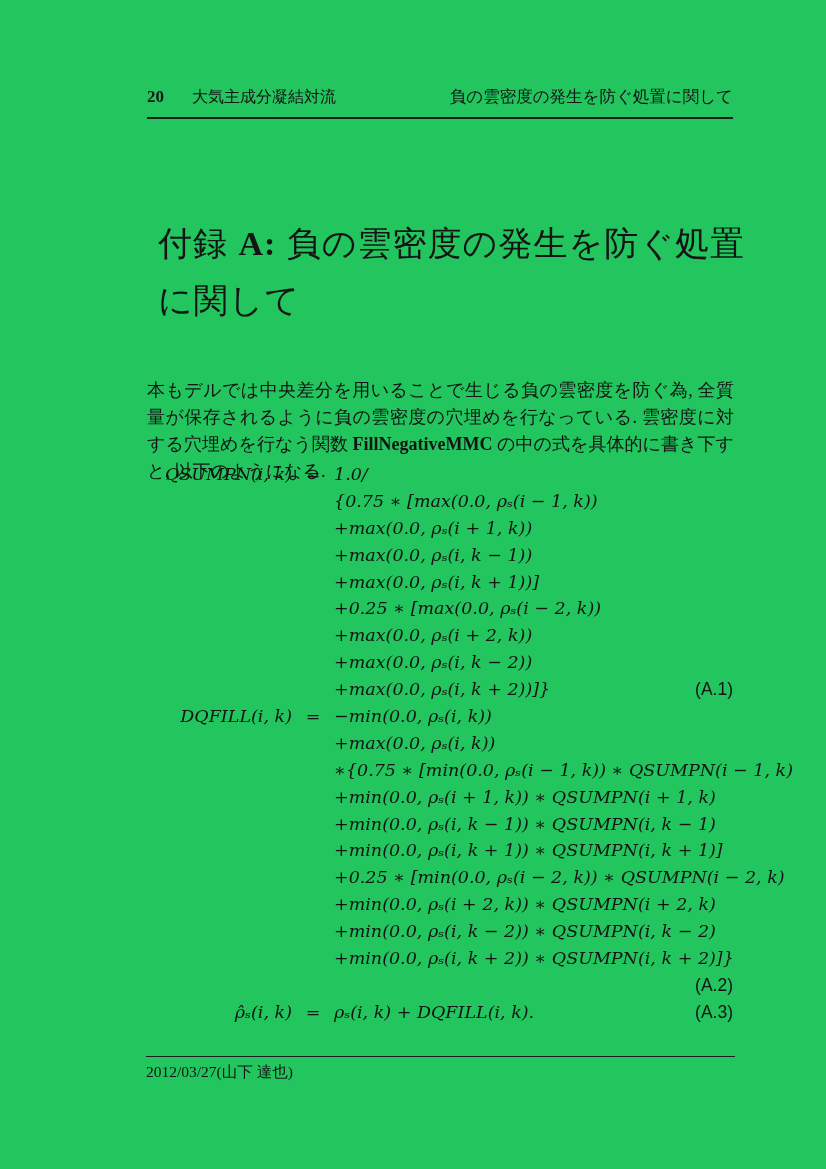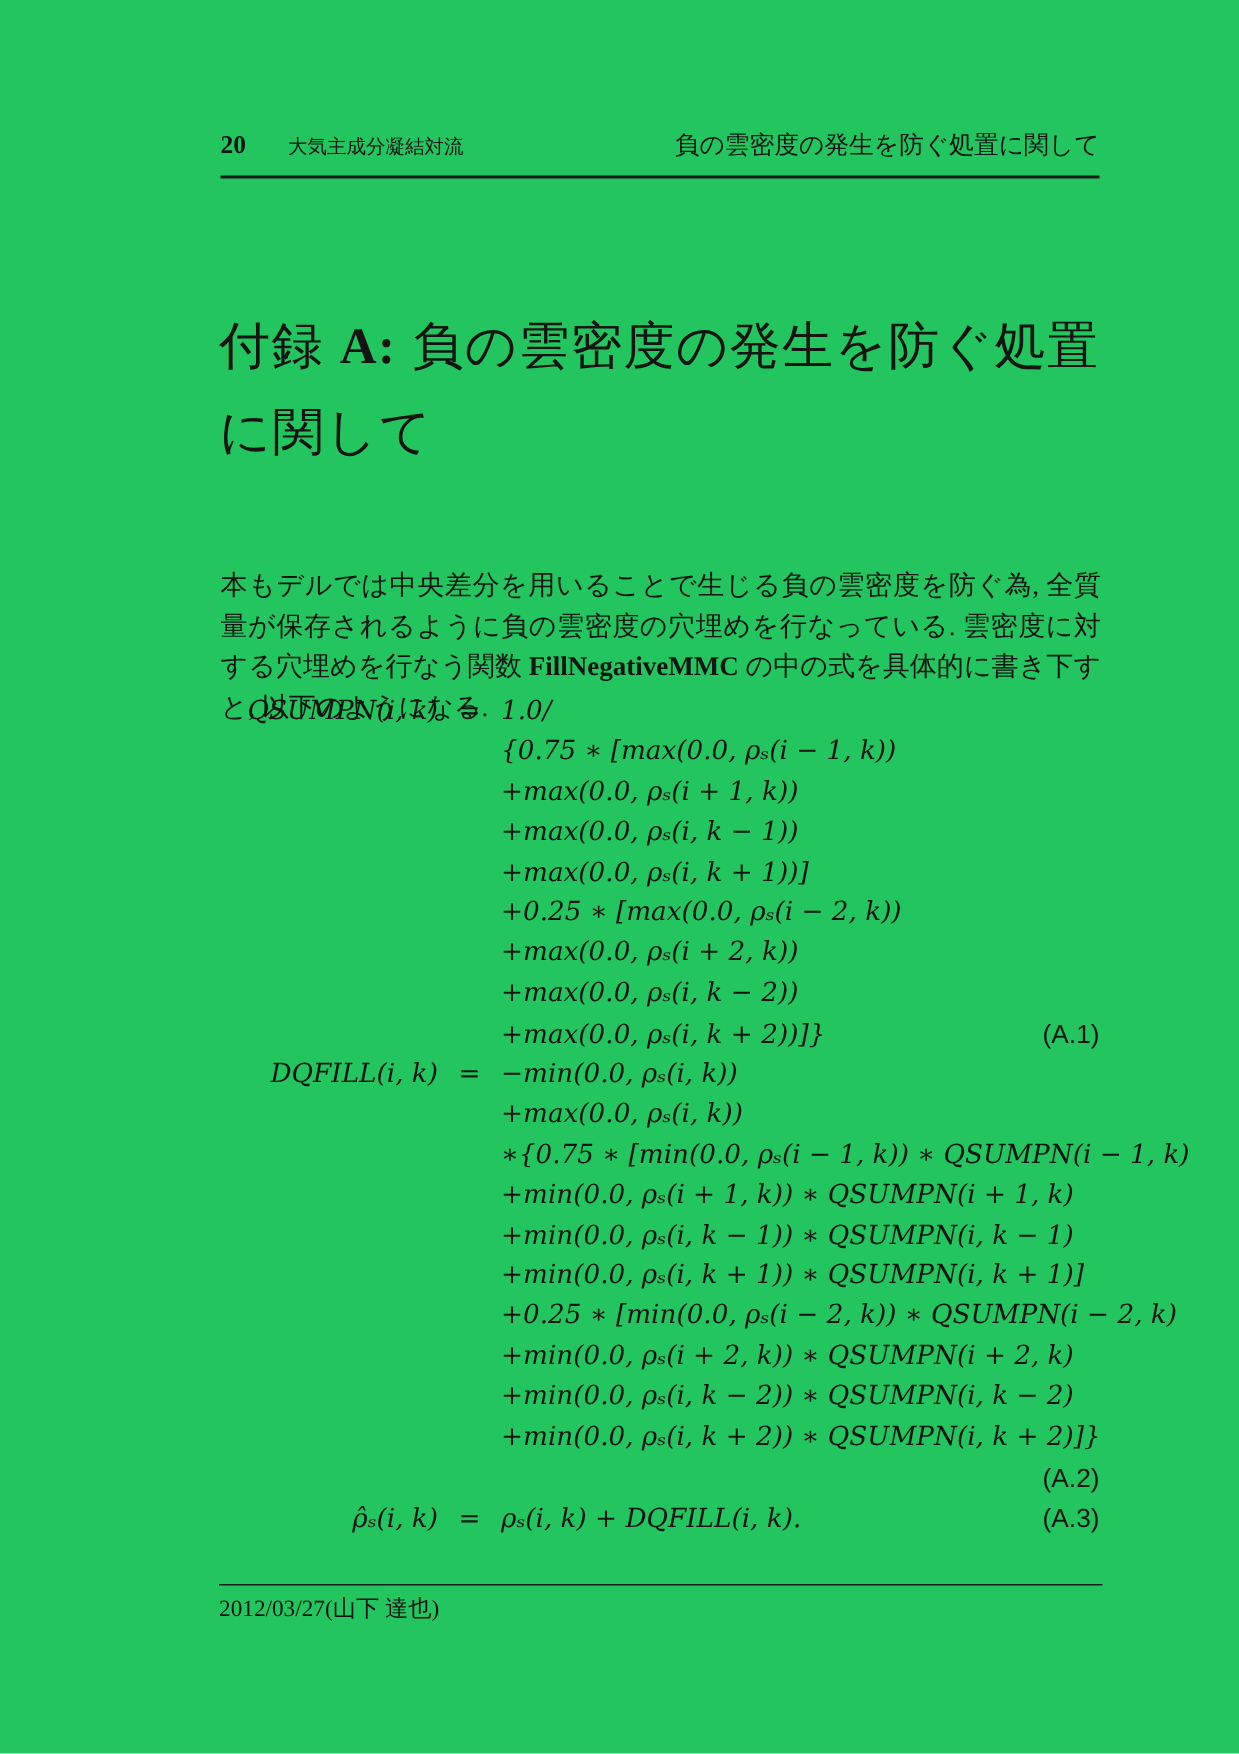--- a/index.html
+++ b/index.html
@@ -29,41 +29,41 @@
     padding-bottom: 9px;
   }
   .page-number {
     font-size: 17px;
     font-weight: bold;
     font-family: "Liberation Serif", "DejaVu Serif", serif;
   }
   .head-section {
     margin-left: 28px;
     font-family: "Liberation Sans", "DejaVu Sans", sans-serif;
-    font-size: 13px;
+    font-size: 16px;
   }
   .head-chapter {
     margin-left: auto;
     font-family: "Liberation Sans", "DejaVu Sans", sans-serif;
     font-size: 16.5px;
     text-align: center;
   }
 
   
   .chapter-title {
     position: absolute;
     left: 146px;
     top: 203px;
     width: 620px;
     font-family: "Liberation Sans", "DejaVu Sans", sans-serif;
     font-size: 34px;
     line-height: 57px;
     letter-spacing: 1px;
     font-weight: normal;
-    margin: 0;
+    margin: 12px;
   }
   .appendix-letter {
     font-family: "Liberation Serif", "DejaVu Serif", serif;
     font-weight: bold;
   }
 
   
   .lead-paragraph {
     position: absolute;
     left: 147px;

